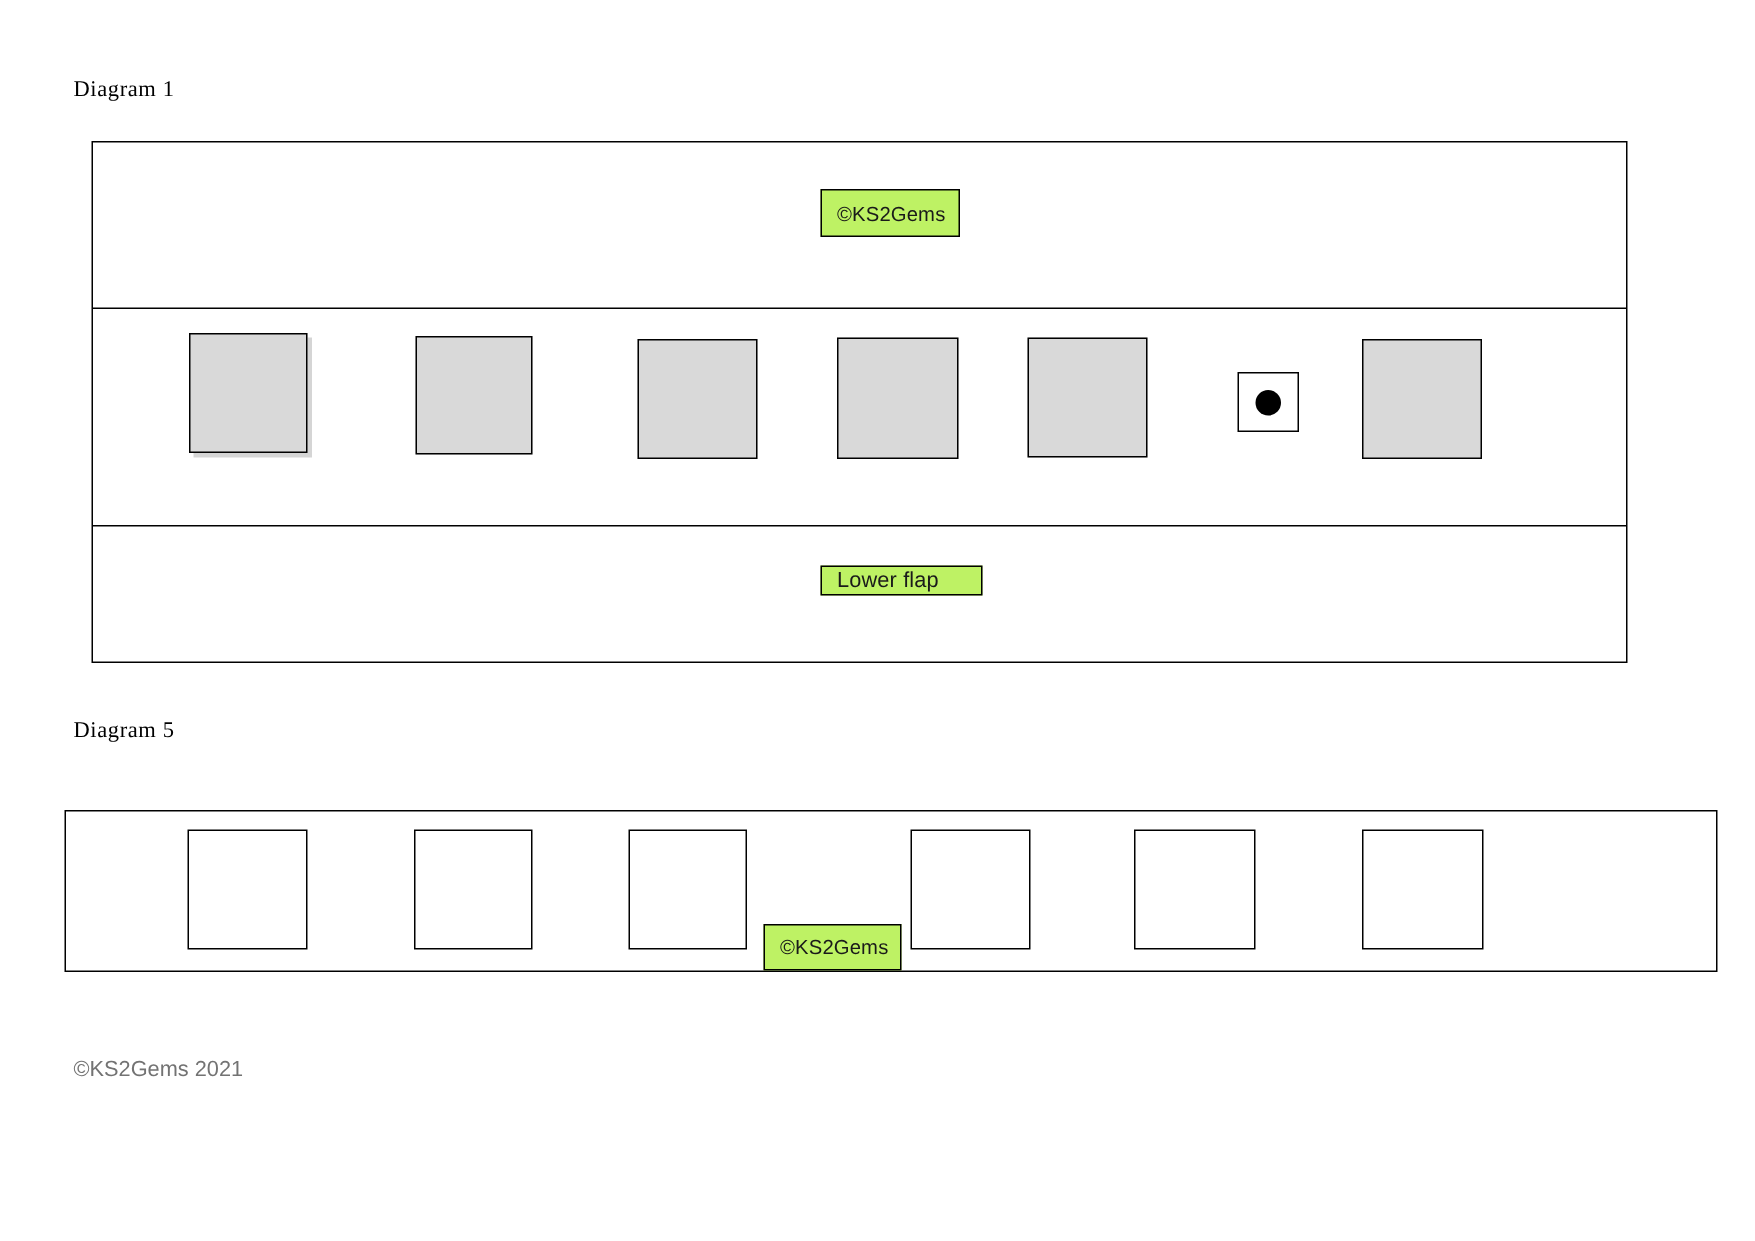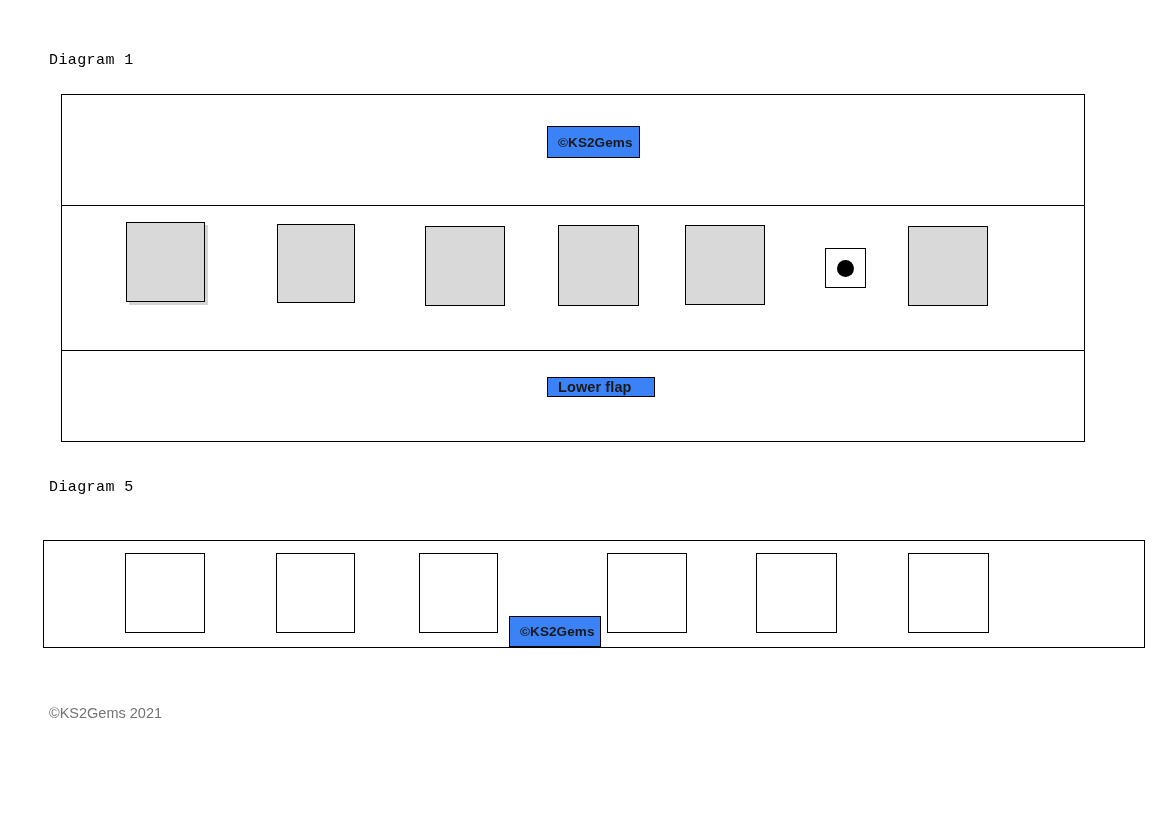--- a/index.html
+++ b/index.html
@@ -12,21 +12,21 @@
     height: 827px;
     position: relative;
     font-family: "Liberation Sans", sans-serif;
     color: #000000;
     overflow: hidden;
   }
 
   
   .diagram-label {
     position: absolute;
-    font-family: Liberation Mono, monospace;
+    font-family: Liberation Serif, serif;
     font-size: 15px;
     letter-spacing: 0.4px;
     color: #000;
     white-space: nowrap;
   }
   #label-d1 { left: 49px; top: 52px; }
   #label-d2 { left: 49px; top: 479px; }
 
   
   #diagram1 {
@@ -58,30 +58,29 @@
   }
   #flap-lower {
     top: 256px;
     height: 92px;
   }
 
   
   .text-box {
     position: absolute;
     border: 1.3px solid #000;
-    background: #3b82f6;
+    background: #bef264;
     box-sizing: border-box;
     display: flex;
     align-items: center;
     padding-left: 10px;
     font-size: 14.5px;
     color: #1a1a1a;
     white-space: nowrap;
     letter-spacing: 0.1px;
-    font-weight: bold;
   }
   #watermark-top {
     left: 547px;
     top: 126px;
     width: 93px;
     height: 32px;
     font-size: 13.5px;
   }
   #lowerflap-box {
     left: 547px;

